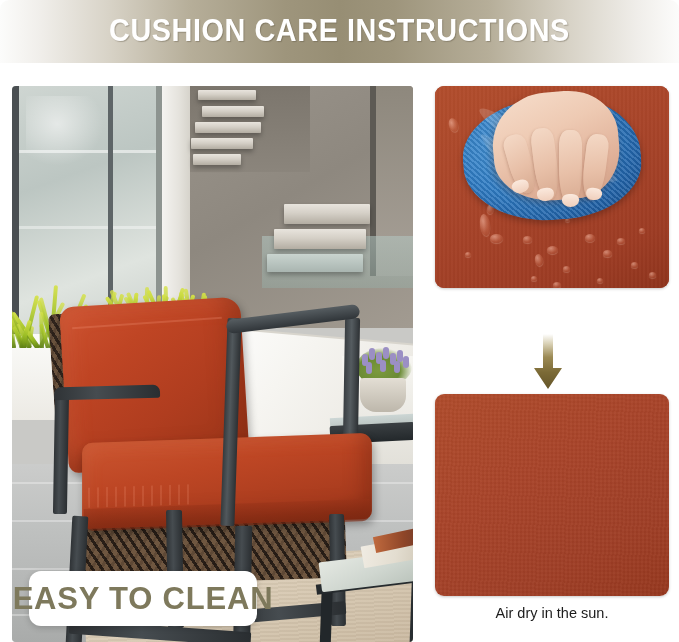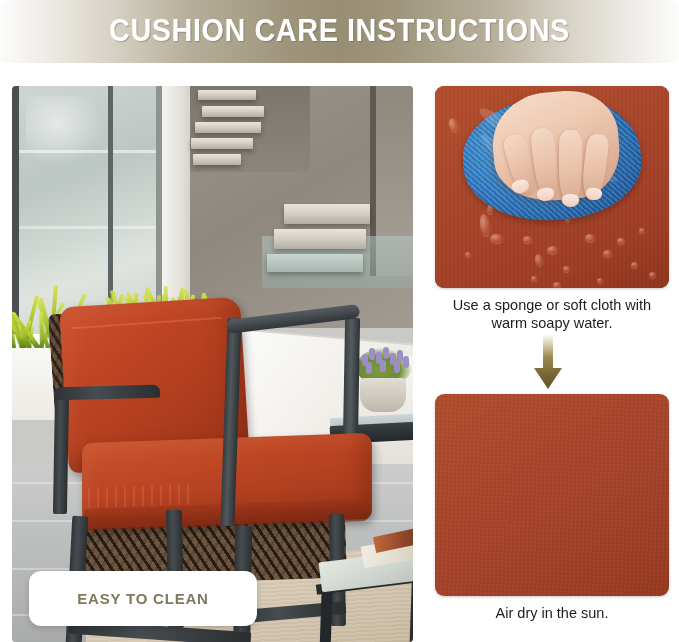--- a/index.html
+++ b/index.html
@@ -327,21 +327,21 @@
     border-radius: 12px;
     box-shadow: 0 2px 6px rgba(0,0,0,0.18);
     display: flex;
     align-items: center;
     justify-content: center;
   }
   #easy-badge-label {
     color: #7e795c;
     font-family: "Liberation Sans", sans-serif;
     font-weight: bold;
-    font-size: 15px;
+    font-size: 31px;
     letter-spacing: 0.8px;
     white-space: nowrap;
   }
 
   
   .right-panel {
     position: absolute;
     left: 435px;
     width: 234px;
     border-radius: 9px;
@@ -682,24 +682,20 @@
     <div class="finger" style="left:74px; top:48px;  width:23px; height:60px; transform:rotate(-16deg);"></div>
     <div class="finger" style="left:99px; top:42px;  width:23px; height:72px; transform:rotate(-7deg);"></div>
     <div class="finger" style="left:124px; top:44px; width:23px; height:76px; transform:rotate(0deg);"></div>
     <div class="finger" style="left:149px; top:48px; width:22px; height:66px; transform:rotate(7deg);"></div>
     <div class="nail" style="left:77px;  top:94px;  width:17px; height:13px; transform:rotate(-16deg);"></div>
     <div class="nail" style="left:102px; top:102px; width:17px; height:13px; transform:rotate(-6deg);"></div>
     <div class="nail" style="left:127px; top:108px; width:17px; height:13px;"></div>
     <div class="nail" style="left:151px; top:102px; width:16px; height:12px; transform:rotate(8deg);"></div>
   </div>
 
-  <div class="caption" id="caption-1">
-    <span class="cap-line">Use a sponge or soft cloth with</span>
-    <span class="cap-line">warm soapy water.</span>
-  </div>
 
   <div id="flow-arrow">
     <svg width="30" height="56" viewBox="0 0 30 56" xmlns="http://www.w3.org/2000/svg">
       <defs>
         <linearGradient id="arrowGrad" x1="0" y1="0" x2="0" y2="1">
           <stop offset="0%" stop-color="#ffffff"></stop>
           <stop offset="18%" stop-color="#d8d0b4"></stop>
           <stop offset="42%" stop-color="#9c8a54"></stop>
           <stop offset="70%" stop-color="#7b6a36"></stop>
           <stop offset="100%" stop-color="#655529"></stop>

